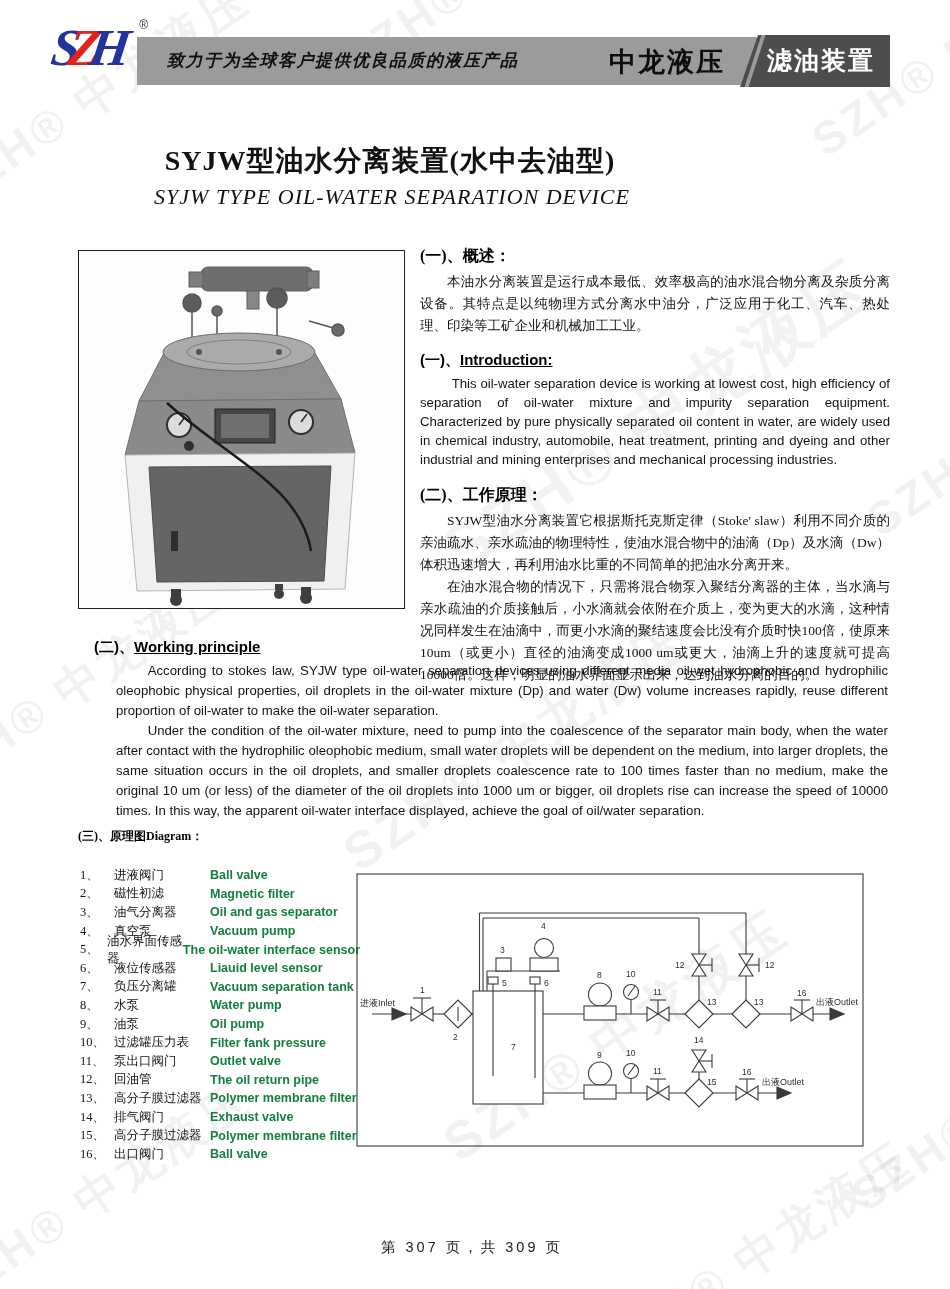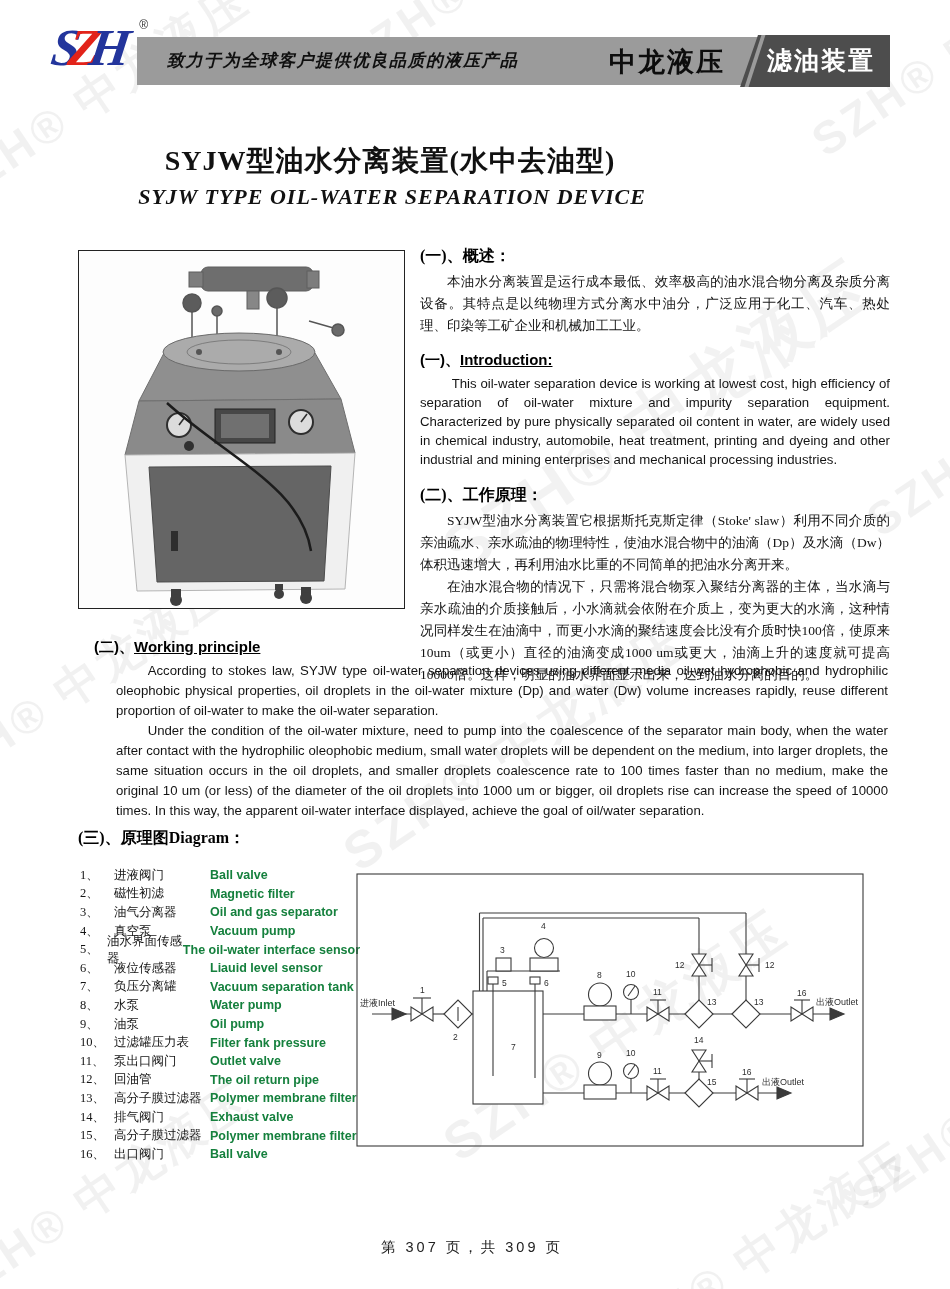--- a/index.html
+++ b/index.html
@@ -21,39 +21,39 @@
           color:#101010;letter-spacing:1.5px;}
   .brand{position:absolute;left:472px;top:7px;font-size:27px;font-weight:bold;color:#0d0d0d;letter-spacing:2px;}
   .category{position:absolute;right:0;top:-2px;width:150px;height:52px;background:#4d4d4d;
             clip-path:polygon(18px 0,100% 0,100% 100%,0 100%);}
   .category .slash{position:absolute;left:13px;top:0;width:4px;height:100%;background:#9b9b9b;
                    transform:skewX(-18deg);}
   .category span{position:absolute;left:27px;top:9px;color:#ffffff;font-weight:bold;font-size:25px;letter-spacing:2px;}
   
   .title-block{position:absolute;left:0;top:142px;width:780px;text-align:center;z-index:1;}
   .title-cn{font-family:"Liberation Serif",serif;font-weight:bold;font-size:28px;color:#111;margin:0;letter-spacing:1px;}
-  .title-en{font-family:"Liberation Serif",serif;font-weight:bold;font-style:italic;font-size:22px;
+  .title-en{font-family:"Liberation Serif",serif;font-weight:normal;font-style:italic;font-size:22px;
             color:#111;margin:4px 0 0 4px;letter-spacing:1px;}
   
   .photo-frame{position:absolute;left:78px;top:250px;width:325px;height:357px;border:1px solid #222;
                background:#fff;z-index:1;}
   
   .right-col{position:absolute;left:420px;top:246px;width:470px;z-index:1;}
   h3.cn-head{font-family:"Liberation Serif",serif;font-size:16px;font-weight:bold;margin:8px 0 4px 0;color:#000;}
   h3.en-head{font-family:"Liberation Sans",sans-serif;font-size:15px;font-weight:bold;margin:14px 0 4px 0;color:#000;}
   h3 .ul{text-decoration:underline;}
   p.cn{font-family:"Liberation Serif",serif;font-size:13.5px;line-height:22px;margin:0;
        text-align:justify;text-indent:2em;color:#141414;}
   p.en{font-size:13.2px;line-height:19px;margin:0;text-align:justify;text-indent:2.4em;color:#141414;}
   
   .full-sec{position:absolute;left:94px;top:638px;width:794px;z-index:1;}
   .full-sec p.en{line-height:20px;margin-bottom:0;margin-left:22px;}
   
   .sec3-head{position:absolute;left:78px;top:828px;font-family:"Liberation Serif",serif;
-             font-size:16px;font-weight:bold;color:#000;z-index:1;margin:0;}
+             font-size:12px;font-weight:bold;color:#000;z-index:1;margin:0;}
   .parts{position:absolute;left:80px;top:866px;width:280px;z-index:1;}
   .parts .row{display:flex;height:18.6px;align-items:center;}
   .parts .no{font-family:"Liberation Serif",serif;font-size:12.5px;width:34px;color:#141414;}
   .parts .cnc{font-family:"Liberation Serif",serif;font-size:12.5px;width:96px;color:#141414;}
   .parts .enc{font-size:12.5px;font-weight:bold;color:#15803d;white-space:nowrap;}
   .diagram-box{position:absolute;left:350px;top:865px;width:520px;height:285px;z-index:1;}
   
   .footer{position:absolute;left:0;top:1238px;width:944px;text-align:center;font-size:14.5px;
           color:#222;letter-spacing:3px;z-index:1;}
   svg text{font-family:"Liberation Sans",sans-serif;}

